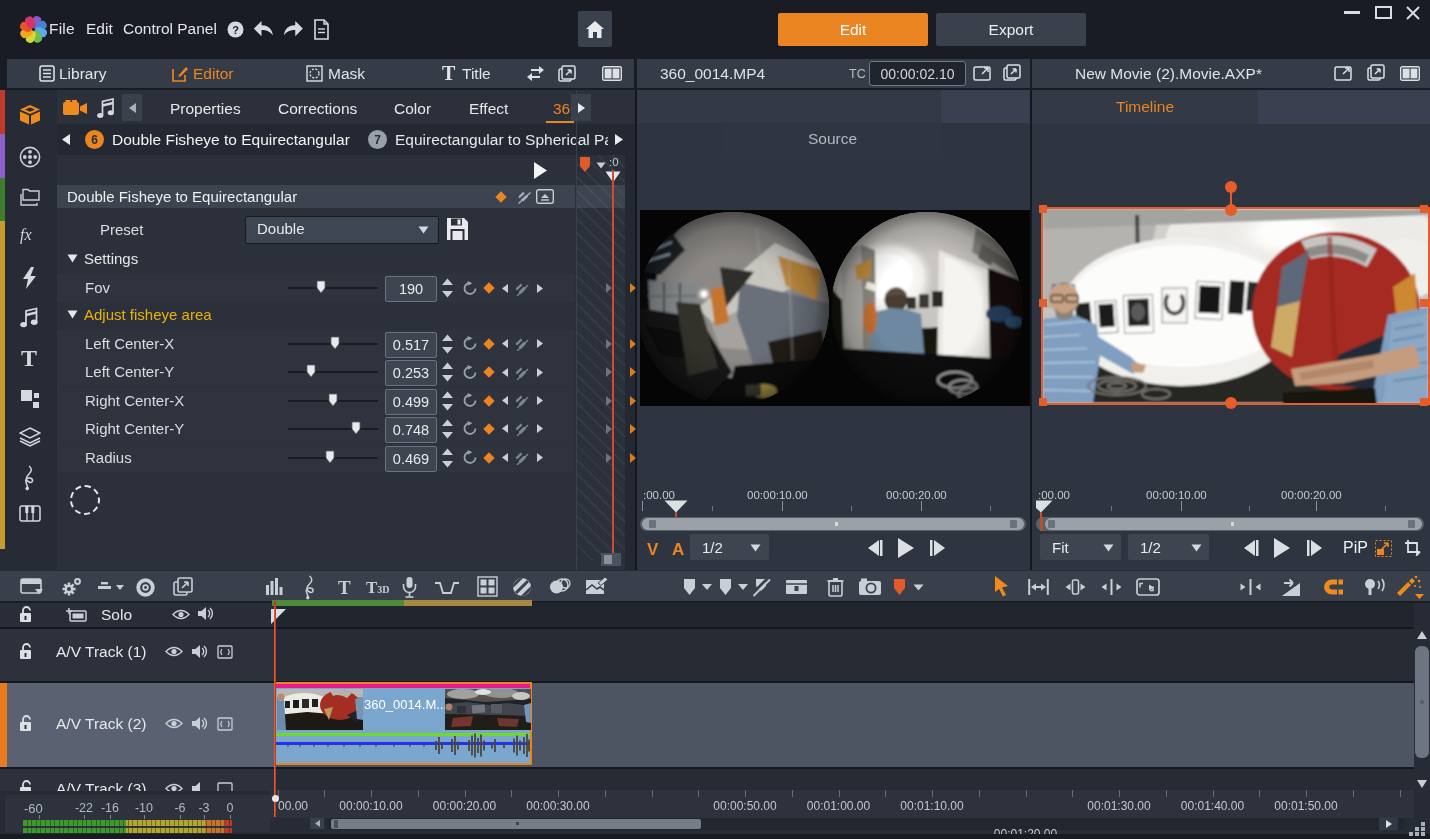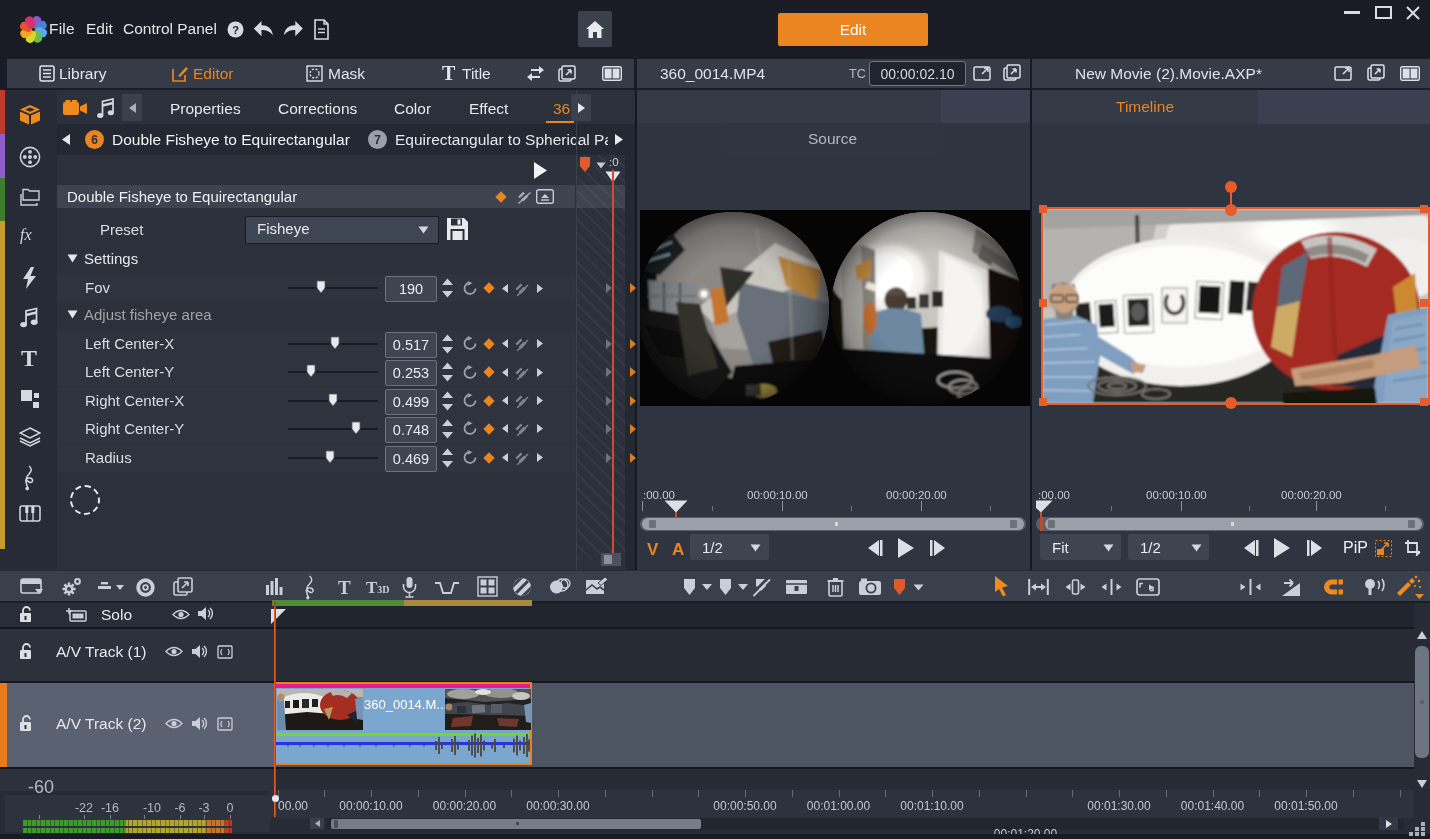--- a/index.html
+++ b/index.html
@@ -67,20 +67,21 @@
  <line x1="5" y1="10" x2="12" y2="10" stroke="#d6dae0" stroke-width="1.4"></line>
  <line x1="5" y1="13.5" x2="12" y2="13.5" stroke="#d6dae0" stroke-width="1.4"></line>
 </svg>
 
 <div class="abs ctr" style="left:578px;top:11px;width:34px;height:36px;background:#3a404c;border-radius:2px;">
  <svg width="20" height="19" viewBox="0 0 20 19">
         <path d="M10 1 L19 9 H16.5 V18 H12 V12 H8 V18 H3.5 V9 H1 Z" fill="#e8eaee"></path>
       </svg>
 </div>
 <div class="abs ctr" style="left:778px;top:13px;width:150px;height:33px;background:#ea8522;border-radius:2px;font-size:15.5px;color:#fff;">Edit</div>
+<div class="abs ctr" style="left:936px;top:13px;width:150px;height:33px;background:#3a404c;border-radius:2px;font-size:15.5px;color:#eceef1;">Export</div>
 
 <div class="abs" style="left:1344px;top:11px;width:16px;height:3px;background:#d9dce2;"></div>
 <div class="abs" style="left:1375px;top:6px;width:13px;height:9px;border:2px solid #d9dce2;"></div>
 <svg class="abs" style="left:1405px;top:5px;" width="16" height="16" viewBox="0 0 16 16">
  <path d="M2 2 L14 14 M14 2 L2 14" stroke="#d9dce2" stroke-width="2"></path>
 </svg>
 
 <div class="abs" style="left:0;top:57px;width:1430px;height:33px;background:#191c25;"></div>
 <div class="abs" style="left:7px;top:59px;width:627px;height:29px;background:#353b47;"></div>
 <div class="abs" style="left:637px;top:59px;width:393px;height:29px;background:#353b47;"></div>
@@ -279,40 +280,40 @@
  <line x1="2.5" y1="13.5" x2="14.5" y2="2.5" stroke="#aab0ba" stroke-width="1.4"></line>
 </svg>
 <svg class="abs" style="left:536px;top:189px;" width="18" height="15" viewBox="0 0 18 15">
  <rect x="0.7" y="0.7" width="16.6" height="13.6" rx="2" fill="none" stroke="#c6cbd4" stroke-width="1.4"></rect>
  <path d="M5 9 L9 5 L13 9" fill="#c6cbd4"></path>
  <line x1="5" y1="11" x2="13" y2="11" stroke="#c6cbd4" stroke-width="1.4"></line>
 </svg>
 
 <div class="abs" style="left:100px;top:221px;font-size:15px;color:#dadde2;">Preset</div>
 <div class="abs" style="left:245px;top:216px;width:192px;height:26px;background:#3f4653;border:1px solid #161a21;border-radius:2px;"></div>
-<div class="abs" style="left:257px;top:220px;font-size:15px;color:#e6e8ec;">Fisheye</div>
+<div class="abs" style="left:257px;top:220px;font-size:15px;color:#e6e8ec;">Double</div>
 <svg class="abs" style="left:418px;top:226px;" width="11" height="8" viewBox="0 0 11 8">
       <path d="M0.5 0.5 L10.5 0.5 L5.5 7.5 Z" fill="#d4d8df"></path>
     </svg>
 <svg class="abs" style="left:446px;top:217px;" width="23" height="24" viewBox="0 0 23 24">
  <path d="M1 1 H18 L22 5 V23 H1 Z" fill="#e8eaee"></path>
  <rect x="5" y="1.5" width="11" height="7" fill="#2b303b"></rect>
  <rect x="11.5" y="2.5" width="3" height="5" fill="#e8eaee"></rect>
  <rect x="4.5" y="12" width="14" height="11" fill="#2b303b"></rect>
  <rect x="6.5" y="14" width="10" height="9" fill="#e8eaee"></rect>
 </svg>
 
 <svg class="abs" style="left:67px;top:254px;" width="11" height="9" viewBox="0 0 11 9">
       <path d="M0.5 0.5 H10.5 L5.5 8.5 Z" fill="#e4e7ec"></path>
     </svg>
 <div class="abs" style="left:84px;top:250px;font-size:15px;color:#e6e8ec;">Settings</div>
 <svg class="abs" style="left:67px;top:310px;" width="11" height="9" viewBox="0 0 11 9">
       <path d="M0.5 0.5 H10.5 L5.5 8.5 Z" fill="#e4e7ec"></path>
     </svg>
-<div class="abs" style="left:84px;top:306px;font-size:15px;color:#a3a3a3;">Adjust fisheye area</div>
+<div class="abs" style="left:84px;top:306px;font-size:15px;color:#eab308;">Adjust fisheye area</div>
 <div id="params"></div>
 
 <div class="abs" style="left:70px;top:485px;width:26px;height:26px;border-radius:50%;border:2px dashed #e4e7ec;"></div>
 
 <div class="abs" style="left:576px;top:90px;width:1px;height:480px;background:#3a404c;"></div>
 <div class="abs" style="left:577px;top:155px;width:48px;height:405px;background:#2b303b;"></div>
 <div class="abs" style="left:577px;top:185px;width:48px;height:23px;background:#3d4450;"></div>
 <div class="abs" style="left:577px;top:155px;width:48px;height:405px;background:repeating-linear-gradient(45deg, rgba(198,203,212,0.06) 0 2px, transparent 2px 10px);"></div>
 <div class="abs" style="left:625px;top:124px;width:10px;height:446px;background:#232833;"></div>
 <svg class="abs" style="left:579px;top:156px;" width="12" height="17" viewBox="0 0 12 17">
@@ -1163,27 +1164,44 @@
       <circle cx="9" cy="5.5" r="2.6" fill="#c9ced7"></circle>
     </svg>
     <svg class="abs" style="left:191px;top:716px;" width="16" height="15" viewBox="0 0 16 15">
       <path d="M1 5 h3.5 L9 1 V14 L4.5 10 H1 Z" fill="#c9ced7"></path>
       <path d="M11 4 a4.5 4.5 0 0 1 0 7 M13 2 a7.5 7.5 0 0 1 0 11" fill="none" stroke="#c9ced7" stroke-width="1.4"></path>
     </svg>
     <svg class="abs" style="left:217px;top:717px;" width="16" height="14" viewBox="0 0 16 14">
       <rect x="1" y="1" width="14" height="12" rx="1" fill="none" stroke="#c9ced7" stroke-width="1.3"></rect>
       <path d="M5 4 a4 4.5 0 0 0 0 6 M11 4 a4 4.5 0 0 1 0 6" fill="none" stroke="#c9ced7" stroke-width="1.2"></path>
     </svg>
-    <div class="abs" style="left:24px;top:777px;width:30px;text-align:right;font-size:18px;color:#b3b9c2;z-index:7;">-60</div>
+    <div class="abs" style="left:0;top:769px;width:275px;height:22px;overflow:hidden;">
+      <svg style="position:absolute;left:19px;top:11px;" width="15" height="17" viewBox="0 0 15 17">
+        <rect x="1" y="7" width="11" height="9" rx="1" fill="#dcdfe4"></rect>
+        <path d="M4 7 V4.5 a3.5 3.5 0 0 1 7 0" fill="none" stroke="#dcdfe4" stroke-width="1.8"></path>
+      </svg>
+      <div style="position:absolute;left:56px;top:11px;font-size:15.5px;color:#e6e8ec;">A/V Track (3)</div>
+      <svg style="position:absolute;left:165px;top:14px;" width="18" height="11" viewBox="0 0 18 11">
+        <path d="M1 5.5 Q9 -2.5 17 5.5 Q9 13.5 1 5.5 Z" fill="none" stroke="#c9ced7" stroke-width="1.4"></path>
+        <circle cx="9" cy="5.5" r="2.6" fill="#c9ced7"></circle>
+      </svg>
+      <svg style="position:absolute;left:191px;top:12px;" width="16" height="15" viewBox="0 0 16 15">
+        <path d="M1 5 h3.5 L9 1 V14 L4.5 10 H1 Z" fill="#c9ced7"></path>
+      </svg>
+      <svg style="position:absolute;left:217px;top:13px;" width="16" height="14" viewBox="0 0 16 14">
+        <rect x="1" y="1" width="14" height="12" rx="1" fill="none" stroke="#c9ced7" stroke-width="1.3"></rect>
+      </svg>
+    </div>
+    <div class="abs" style="left:24px;top:801px;width:30px;text-align:left;font-size:13px;color:#b3b9c2;z-index:7;">-60</div>
     <div class="abs" style="left:39px;top:815px;width:1px;height:4px;background:#7c828c;z-index:7;"></div>
     <div class="abs" style="left:69px;top:801px;width:30px;text-align:center;font-size:12.5px;color:#b3b9c2;z-index:7;">-22</div>
     <div class="abs" style="left:84px;top:815px;width:1px;height:4px;background:#7c828c;z-index:7;"></div>
     <div class="abs" style="left:95px;top:801px;width:30px;text-align:center;font-size:12.5px;color:#b3b9c2;z-index:7;">-16</div>
     <div class="abs" style="left:110px;top:815px;width:1px;height:4px;background:#7c828c;z-index:7;"></div>
-    <div class="abs" style="left:129px;top:801px;width:30px;text-align:center;font-size:12.5px;color:#b3b9c2;z-index:7;margin-left:8px;">-10</div>
+    <div class="abs" style="left:129px;top:801px;width:30px;text-align:center;font-size:12.5px;color:#b3b9c2;z-index:7;">-10</div>
     <div class="abs" style="left:144px;top:815px;width:1px;height:4px;background:#7c828c;z-index:7;"></div>
     <div class="abs" style="left:165px;top:801px;width:30px;text-align:center;font-size:12.5px;color:#b3b9c2;z-index:7;">-6</div>
     <div class="abs" style="left:180px;top:815px;width:1px;height:4px;background:#7c828c;z-index:7;"></div>
     <div class="abs" style="left:189px;top:801px;width:30px;text-align:center;font-size:12.5px;color:#b3b9c2;z-index:7;">-3</div>
     <div class="abs" style="left:204px;top:815px;width:1px;height:4px;background:#7c828c;z-index:7;"></div>
     <div class="abs" style="left:215px;top:801px;width:30px;text-align:center;font-size:12.5px;color:#b3b9c2;z-index:7;">0</div>
     <div class="abs" style="left:230px;top:815px;width:1px;height:4px;background:#7c828c;z-index:7;"></div>
     <div class="abs" style="left:23px;top:820px;width:208.5px;height:6px;z-index:7;background-image:repeating-linear-gradient(90deg, rgba(20,23,30,0) 0 3.6px, rgba(20,23,30,0.4) 3.6px 4.6px), linear-gradient(90deg,#3f9a2e 0 103px,#b2a62f 103px 182px,#c5752a 182px 202px,#bf3a25 202px 209px);"></div>
     <div class="abs" style="left:23px;top:827.5px;width:208.5px;height:5.5px;z-index:7;background-image:repeating-linear-gradient(90deg, rgba(20,23,30,0) 0 3.6px, rgba(20,23,30,0.4) 3.6px 4.6px), linear-gradient(90deg,#3f9a2e 0 103px,#b2a62f 103px 182px,#c5752a 182px 202px,#bf3a25 202px 209px);"></div>
     <div class="abs" style="left:277.5px;top:790px;width:1px;height:7px;background:#646b76;z-index:6;"></div>

